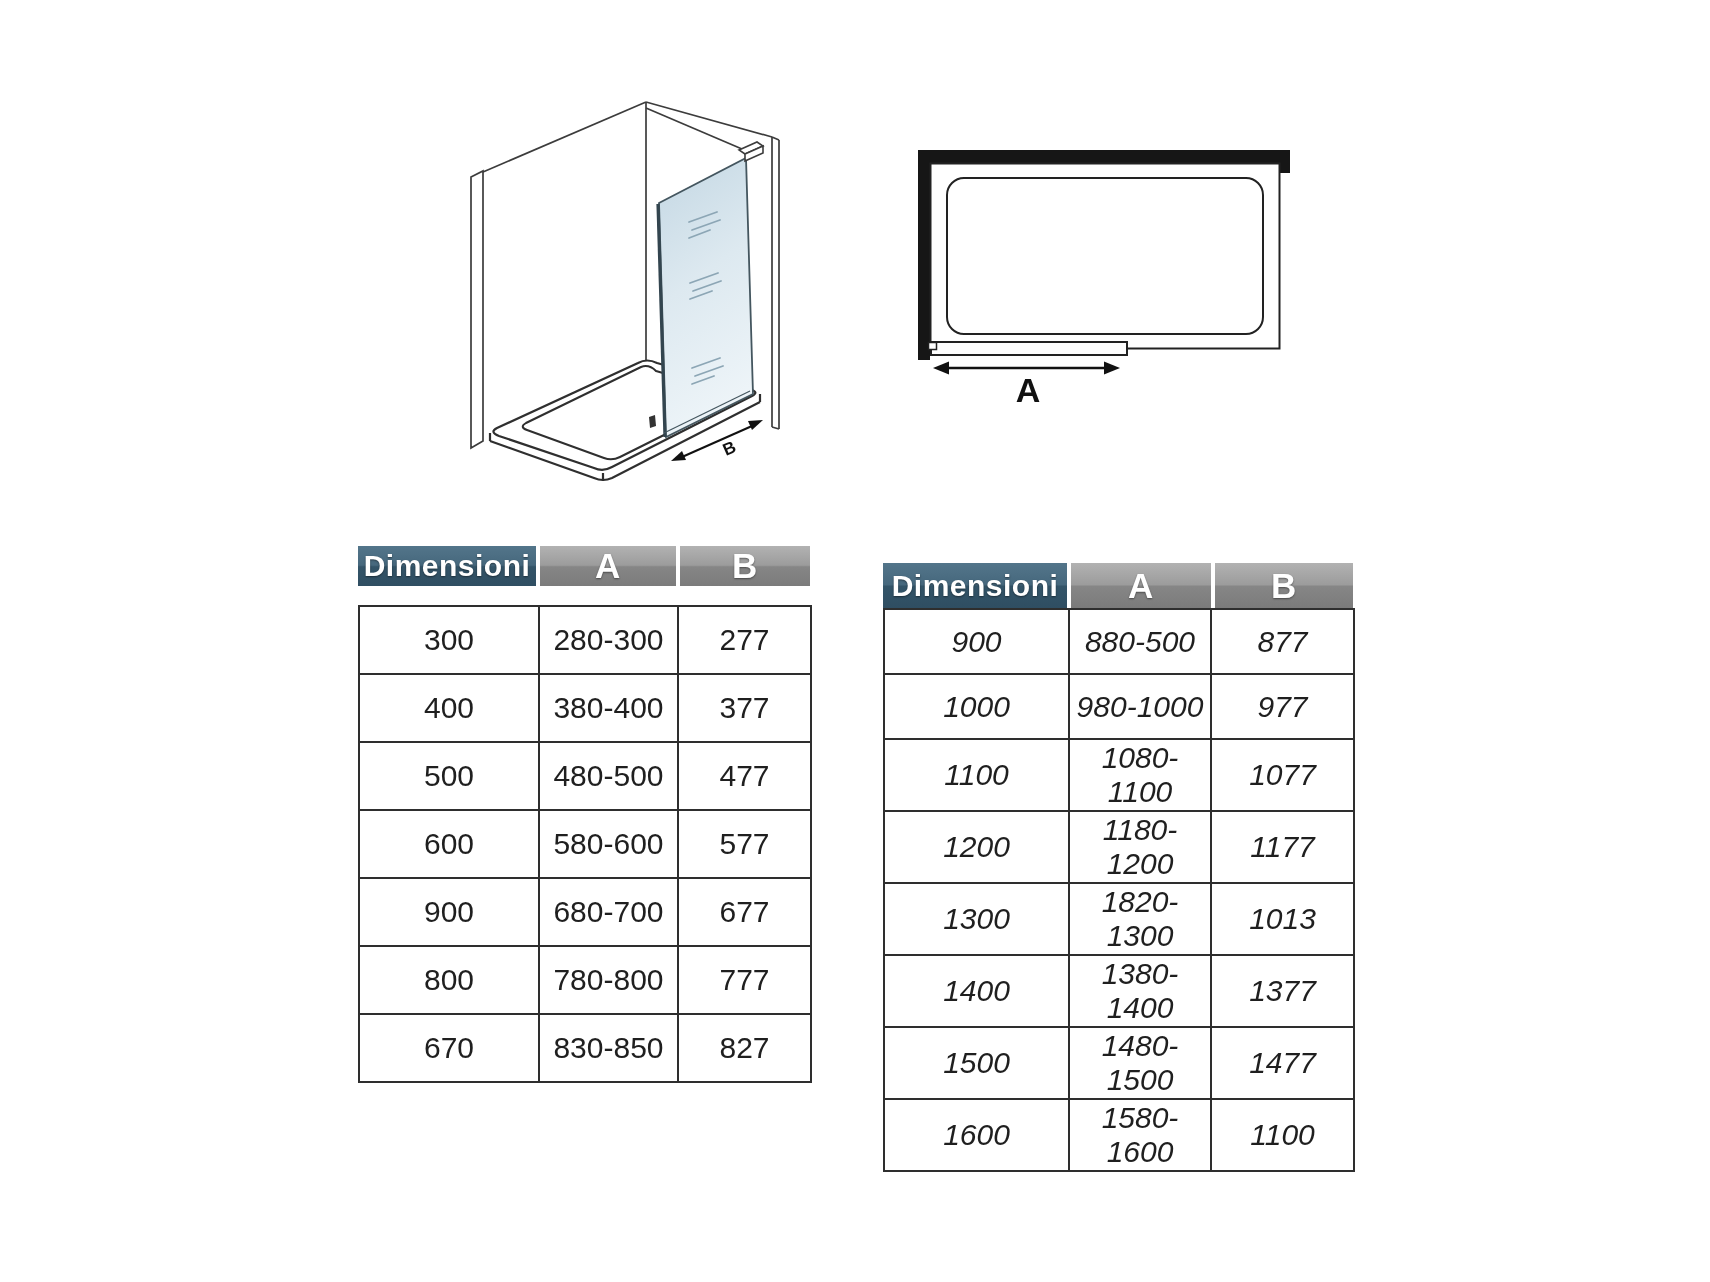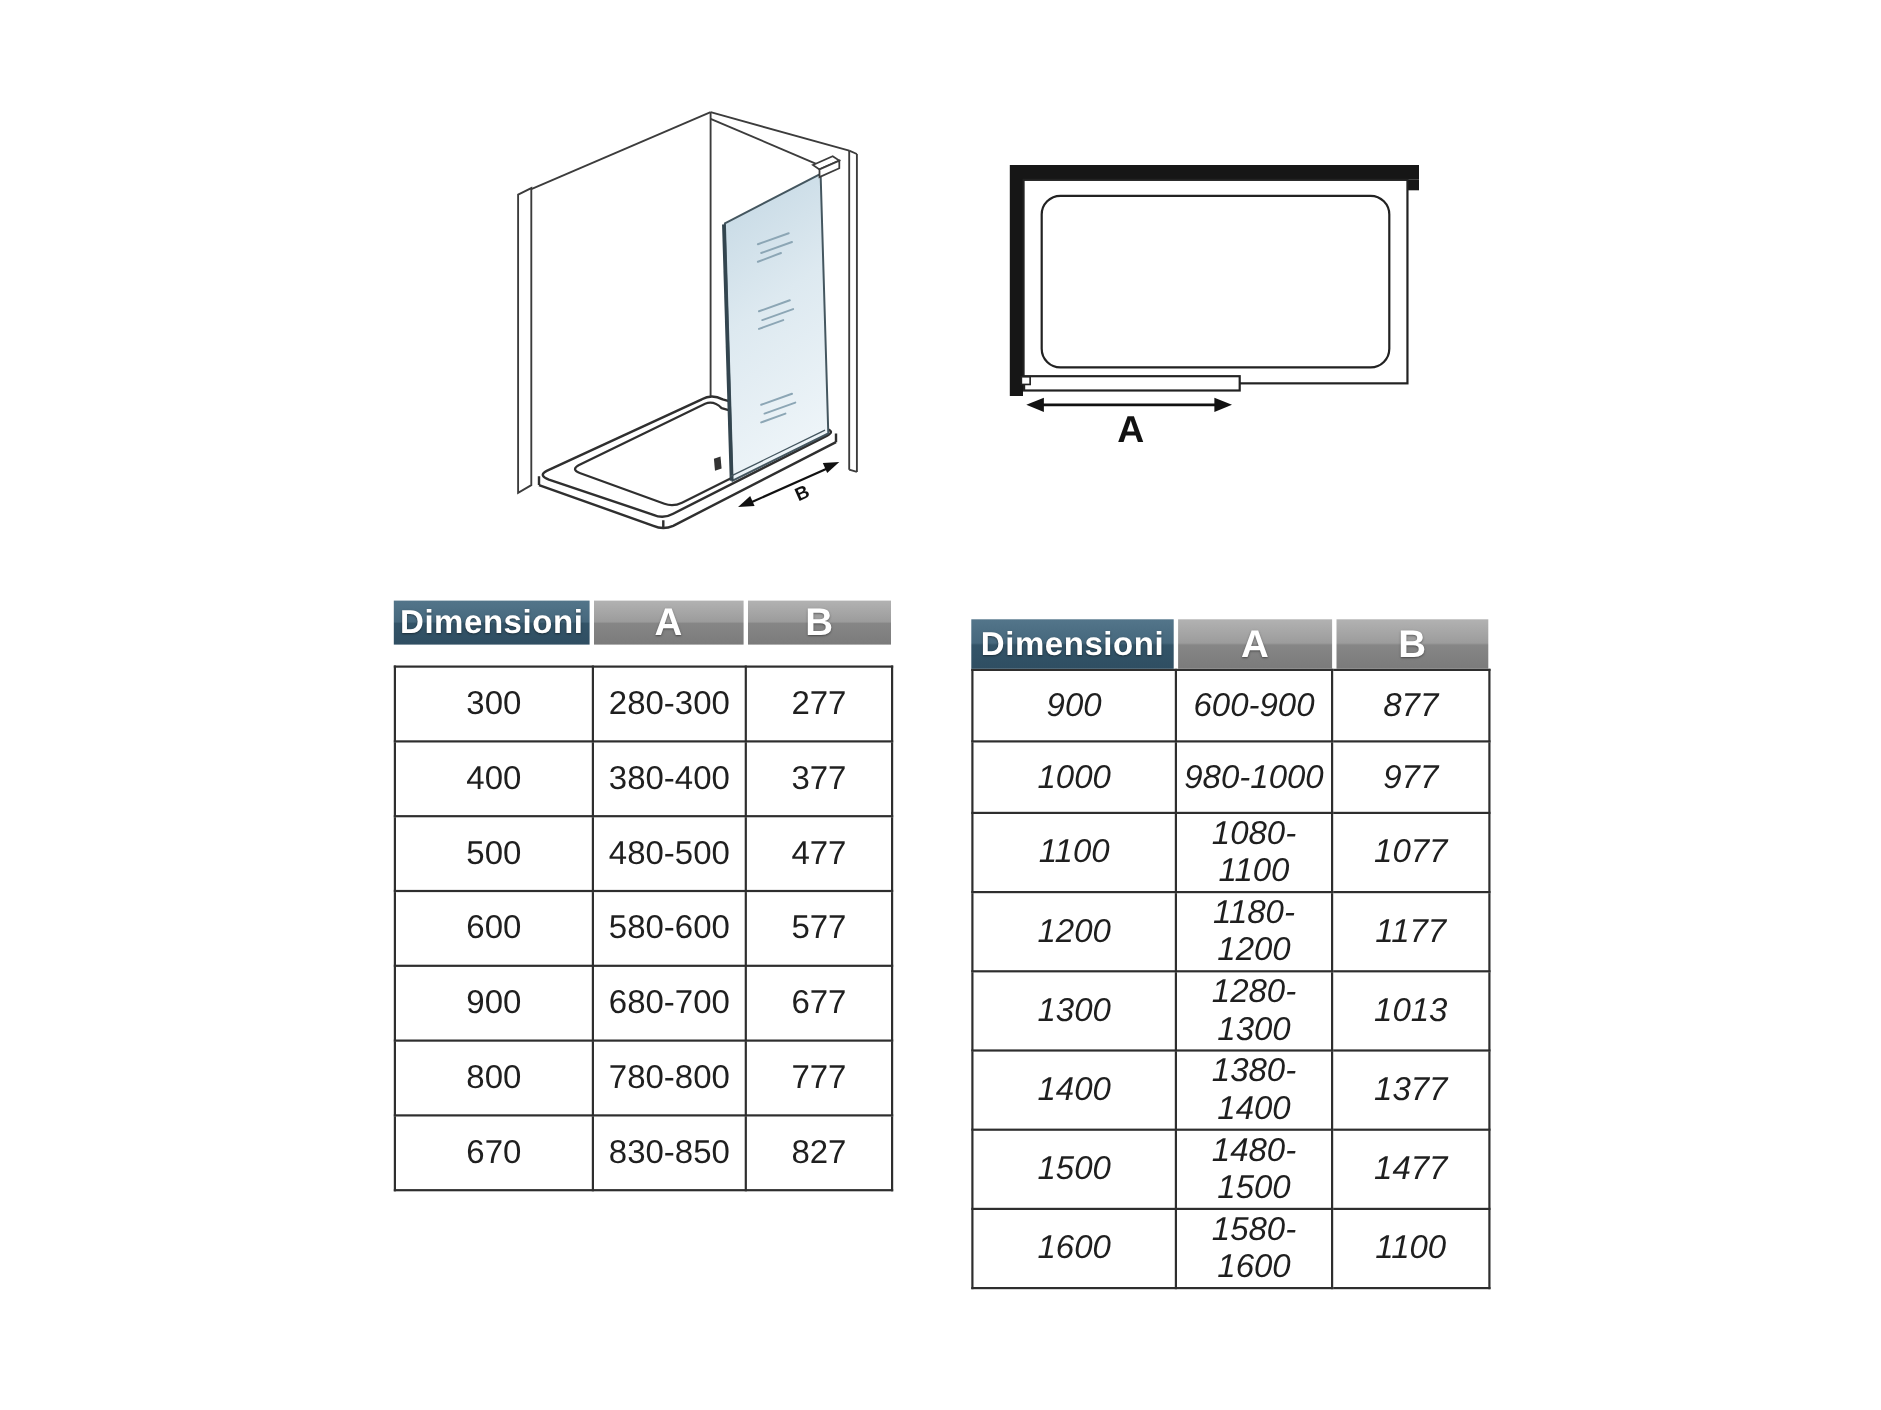--- a/index.html
+++ b/index.html
@@ -186,41 +186,41 @@
   <div class="body-wrap">
     <table class="body">
       <colgroup>
           <col style="width:185px">
           <col style="width:142px">
           <col style="width:143px">
         </colgroup>
       <tbody>
           <tr>
             <td>900</td>
-            <td>600-900</td>
+            <td>880-500</td>
             <td>877</td>
           </tr>
           <tr>
             <td>1000</td>
             <td>980-1000</td>
             <td>977</td>
           </tr>
           <tr>
             <td>1100</td>
             <td>1080-1100</td>
             <td>1077</td>
           </tr>
           <tr>
             <td>1200</td>
             <td>1180-1200</td>
             <td>1177</td>
           </tr>
           <tr>
             <td>1300</td>
-            <td>1280-1300</td>
+            <td>1820-1300</td>
             <td>1013</td>
           </tr>
           <tr>
             <td>1400</td>
             <td>1380-1400</td>
             <td>1377</td>
           </tr>
           <tr>
             <td>1500</td>
             <td>1480-1500</td>

